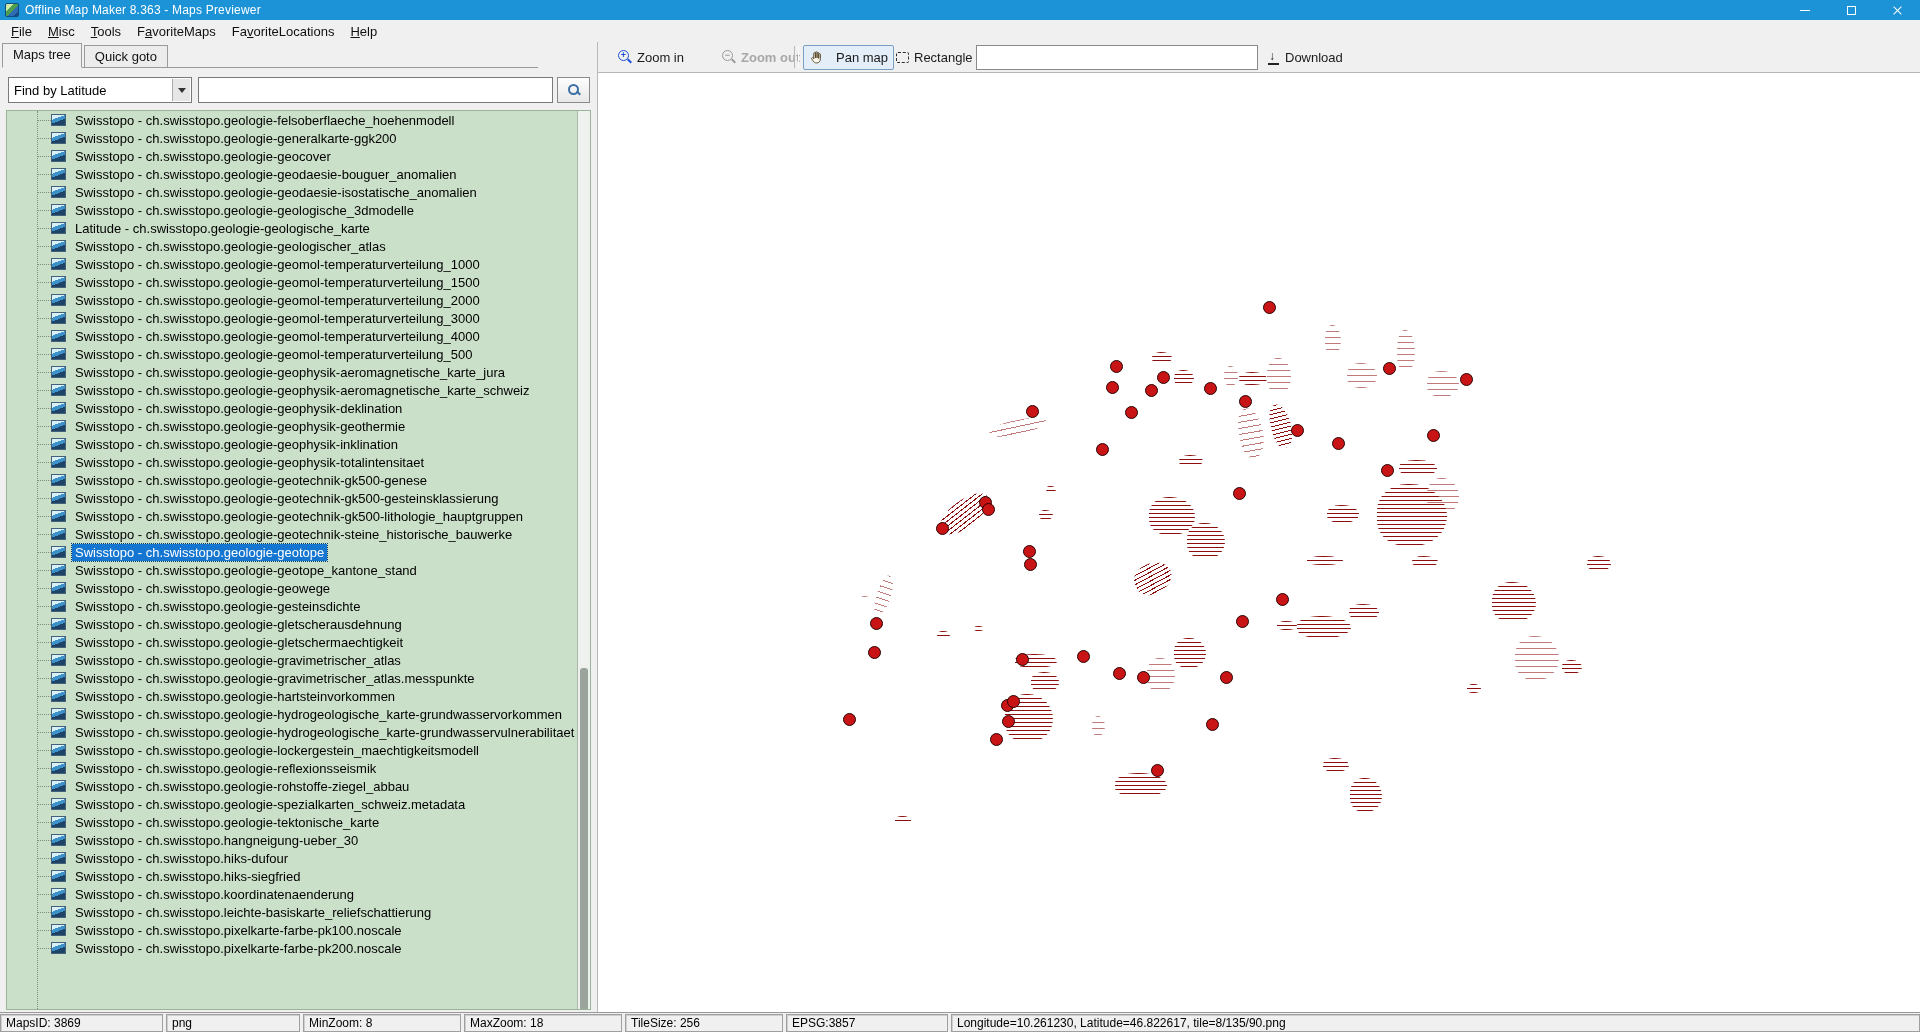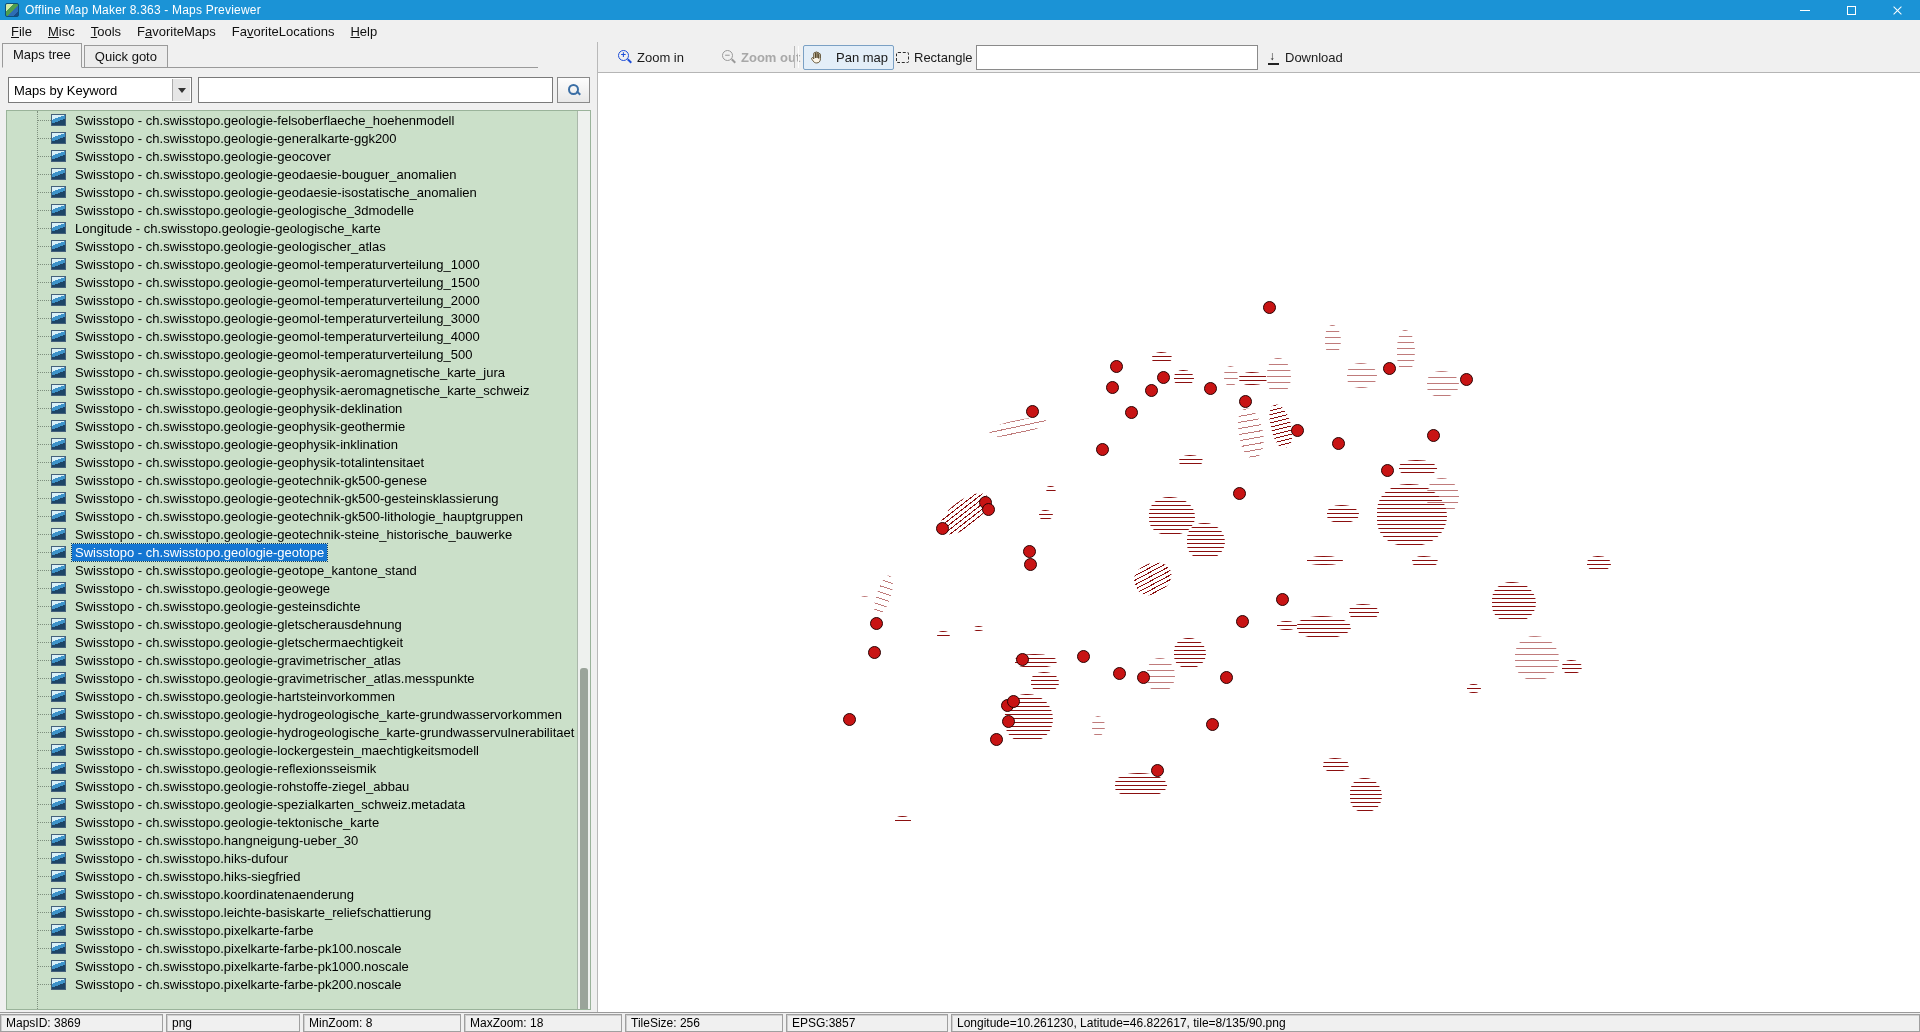--- a/index.html
+++ b/index.html
@@ -117,21 +117,21 @@
     </div>
 
   <div class="main">
     <div class="left-panel">
       <div class="tabstrip">
           <div class="tab active">Maps tree</div>
           <div class="tab">Quick goto</div>
         </div>
       <div class="searchrow">
         <div class="combo">
-          <span>Maps by Keyword</span>
+          <span>Find by Latitude</span>
           <span class="combo-btn">
               <span class="combo-arrow"></span>
             </span>
         </div>
         <input class="search-input" type="text" value="" style="">
         <div class="search-btn">
             <span class="mag"></span>
           </div>
       </div>
       <div class="maps-list">
@@ -163,21 +163,21 @@
               <span class="llabel">Swisstopo - ch.swisstopo.geologie-geodaesie-isostatische_anomalien</span>
             </div>
             <div class="lrow">
               <span class="stub"></span>
               <span class="licon"></span>
               <span class="llabel">Swisstopo - ch.swisstopo.geologie-geologische_3dmodelle</span>
             </div>
             <div class="lrow">
               <span class="stub"></span>
               <span class="licon"></span>
-              <span class="llabel">Longitude - ch.swisstopo.geologie-geologische_karte</span>
+              <span class="llabel">Latitude - ch.swisstopo.geologie-geologische_karte</span>
             </div>
             <div class="lrow">
               <span class="stub"></span>
               <span class="licon"></span>
               <span class="llabel">Swisstopo - ch.swisstopo.geologie-geologischer_atlas</span>
             </div>
             <div class="lrow">
               <span class="stub"></span>
               <span class="licon"></span>
               <span class="llabel">Swisstopo - ch.swisstopo.geologie-geomol-temperaturverteilung_1000</span>
@@ -358,31 +358,21 @@
               <span class="llabel">Swisstopo - ch.swisstopo.koordinatenaenderung</span>
             </div>
             <div class="lrow">
               <span class="stub"></span>
               <span class="licon"></span>
               <span class="llabel">Swisstopo - ch.swisstopo.leichte-basiskarte_reliefschattierung</span>
             </div>
             <div class="lrow">
               <span class="stub"></span>
               <span class="licon"></span>
-              <span class="llabel">Swisstopo - ch.swisstopo.pixelkarte-farbe</span>
-            </div>
-            <div class="lrow">
-              <span class="stub"></span>
-              <span class="licon"></span>
               <span class="llabel">Swisstopo - ch.swisstopo.pixelkarte-farbe-pk100.noscale</span>
-            </div>
-            <div class="lrow">
-              <span class="stub"></span>
-              <span class="licon"></span>
-              <span class="llabel">Swisstopo - ch.swisstopo.pixelkarte-farbe-pk1000.noscale</span>
             </div>
             <div class="lrow">
               <span class="stub"></span>
               <span class="licon"></span>
               <span class="llabel">Swisstopo - ch.swisstopo.pixelkarte-farbe-pk200.noscale</span>
             </div>
           </div>
         <div class="vscroll">
           <div class="vthumb" style="top:557px;height:343px;"></div>
         </div>

